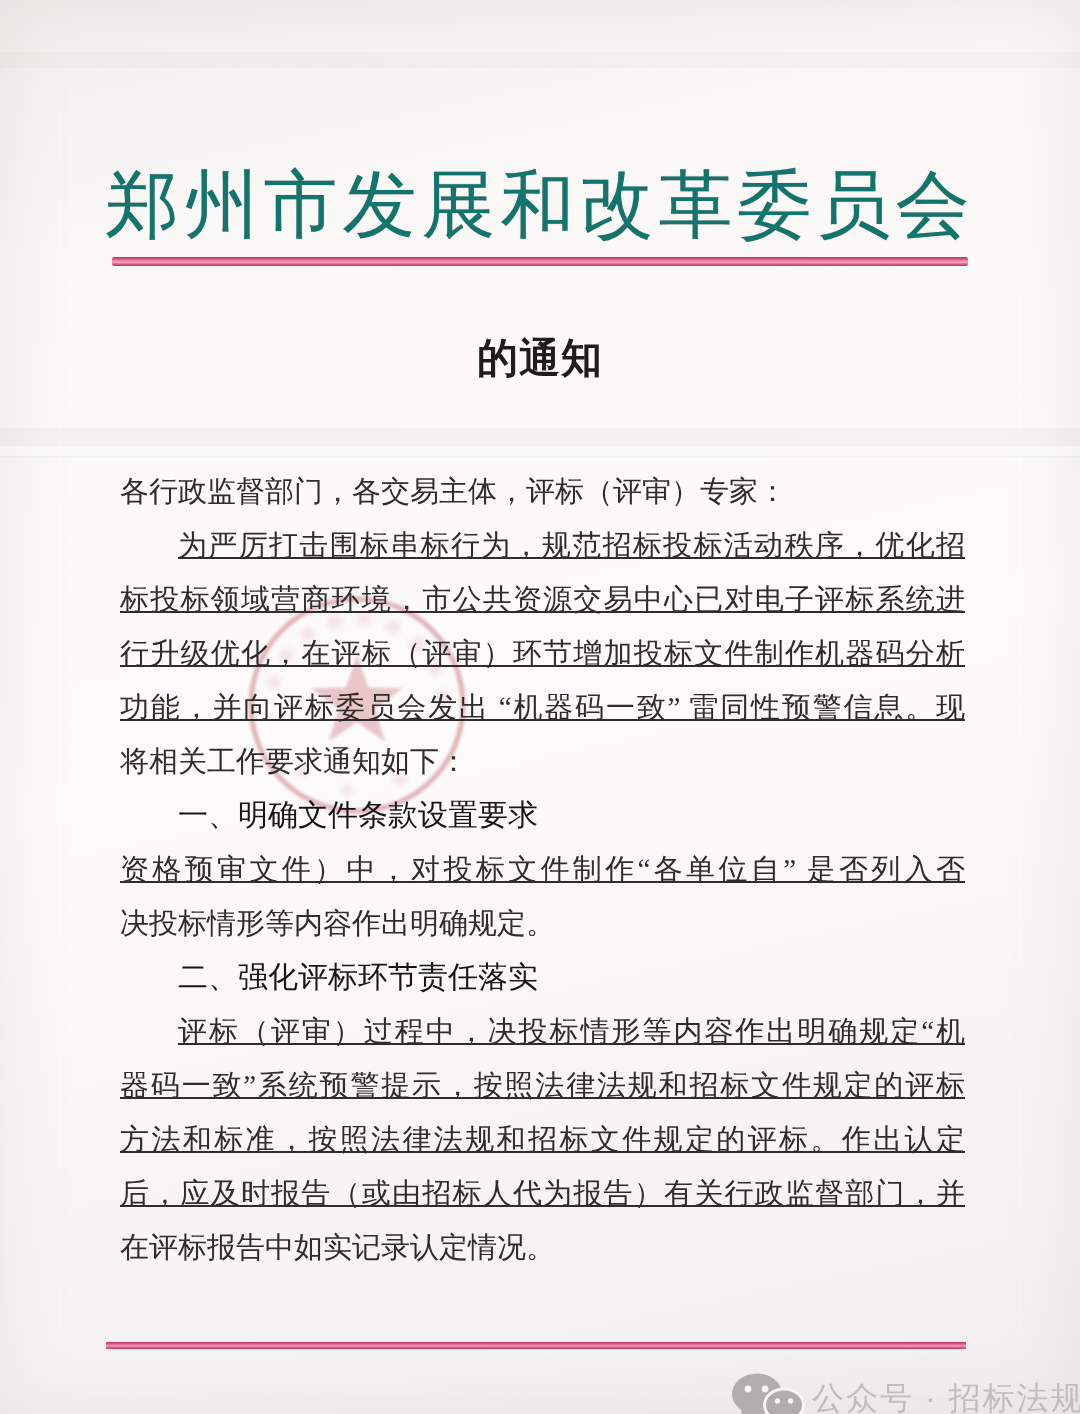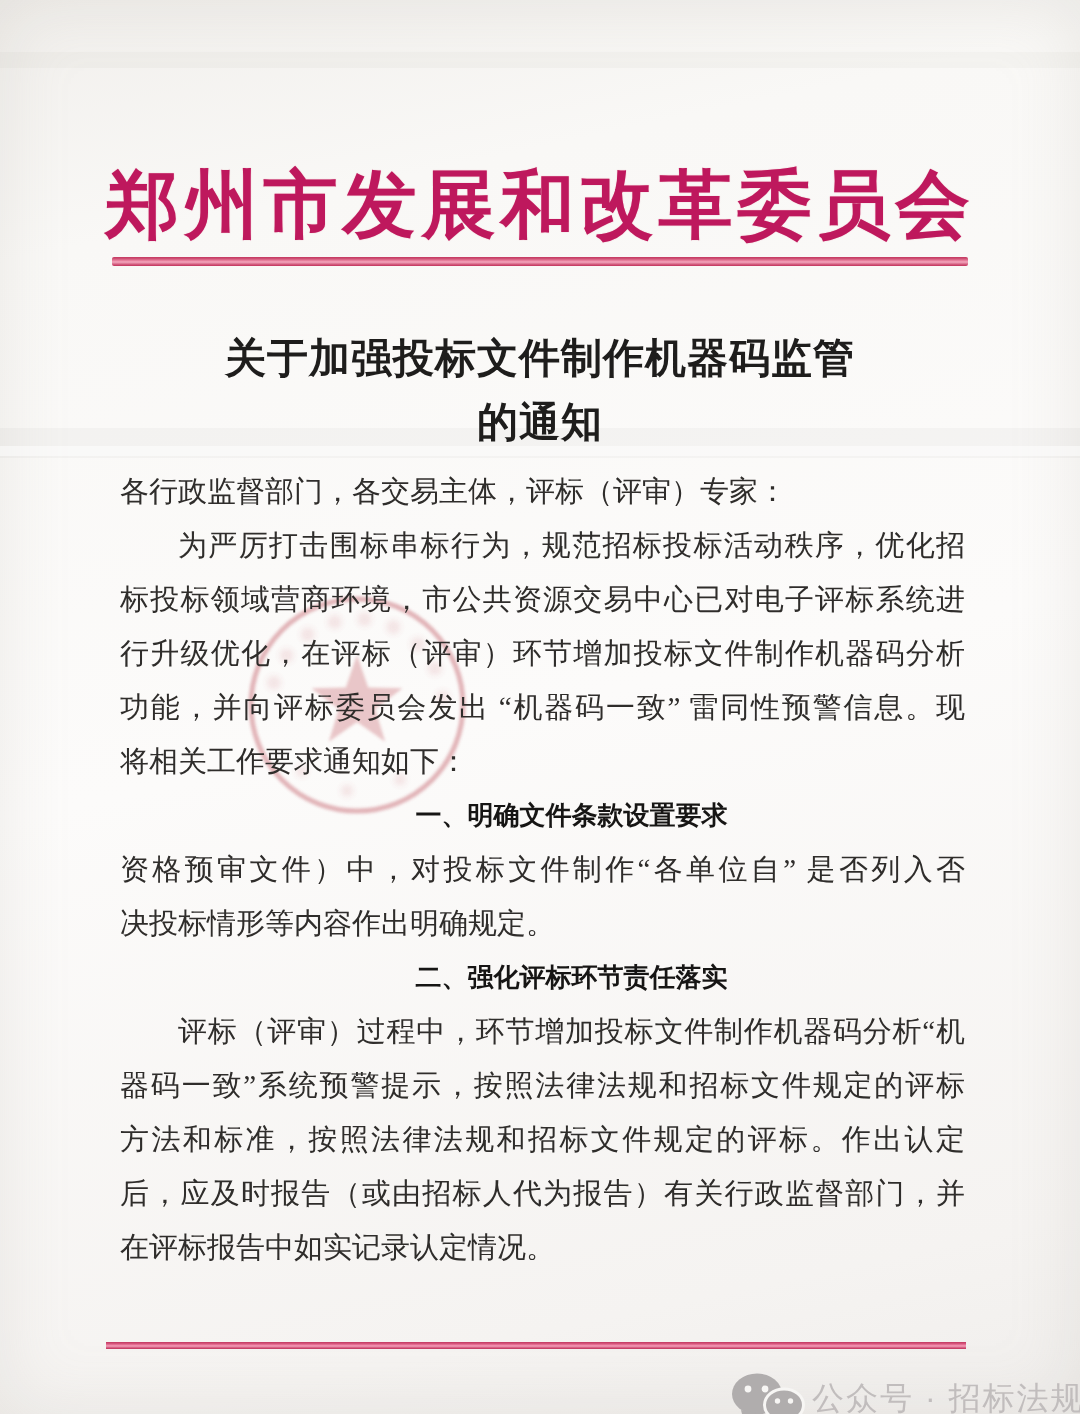--- a/index.html
+++ b/index.html
@@ -9,38 +9,38 @@
     background:linear-gradient(168deg,#f1efec 0%,#f9f8f6 16%,#fcfbfa 50%,#f5f3f1 88%,#f0eeec 100%);
   }
   .page{position:absolute;inset:0;box-shadow:inset 0 0 70px rgba(168,160,152,0.18);}
   .artifact{position:absolute;left:0;width:100%;pointer-events:none;}
   .band1{top:52px;height:16px;background:rgba(120,115,110,0.04);}
   .band2{top:428px;height:30px;background:rgba(120,115,110,0.05);}
   .band3{top:446px;height:10px;background:rgba(255,255,255,0.5);}
 
   .agency{
     position:absolute;top:156px;left:0;width:100%;text-align:center;
-    font-size:74px;font-weight:bold;color:#be185d;letter-spacing:5px;
+    font-size:74px;font-weight:normal;color:#0f766e;letter-spacing:5px;
     text-shadow:0 0 1px rgba(214,60,100,0.55);white-space:nowrap;
   }
   .underline{
     position:absolute;top:257px;left:112px;width:856px;height:9px;border-radius:2px;
     background:linear-gradient(180deg,#c73f66 10%,#ef93ad 48%,#f3a9bf 55%,#c73f66 92%);
   }
   .doc-title{
     position:absolute;top:326px;left:0;width:100%;text-align:center;
     font-size:41px;font-weight:bold;color:#1e1d1c;line-height:64px;letter-spacing:1px;
   }
   .seal{position:absolute;left:241px;top:592px;width:232px;height:228px;z-index:1;opacity:.8;}
   .bodytext{position:absolute;left:120px;top:464px;width:845px;z-index:2;
     font-size:29px;color:#2f2d2b;}
   .line{height:54px;line-height:54px;overflow:hidden;white-space:nowrap;}
-  .fill{white-space:normal;text-align:justify;text-align-last:justify;}
+  .fill{white-space:normal;text-align:justify;text-align-last:justify;text-decoration:underline;}
   .indent{text-indent:58px;}
-  .h{font-family:"Liberation Sans", sans-serif;font-weight:bold;font-size:26px;color:#161514;text-indent:58px;text-align:center;}
+  .h{font-family:"Liberation Sans", sans-serif;font-weight:normal;font-size:30px;color:#161514;text-indent:58px;}
 
   .footer-divider{
     position:absolute;left:106px;top:1342px;width:860px;height:7px;
     background:linear-gradient(180deg,#c84068 12%,#ee7fa2 46%,#f3a3bc 56%,#c84068 90%);
   }
   .footer{position:absolute;left:730px;top:1371px;width:350px;height:56px;display:flex;align-items:center;}
   .wechat{width:76px;height:54px;flex:0 0 auto;}
   .footer-label{
     font-family:"Liberation Sans", sans-serif;font-size:32px;color:#c1bdbd;
     letter-spacing:2px;white-space:nowrap;margin-left:6px;
@@ -52,21 +52,20 @@
 <div class="page">
 
   <div class="artifact band1"></div>
   <div class="artifact band2"></div>
   <div class="artifact band3"></div>
 
   <div class="agency">郑州市发展和改革委员会</div>
   <div class="underline"></div>
 
   <div class="doc-title">
-    <div>关于加强投标文件制作机器码监管</div>
     <div>的通知</div>
   </div>
 
   <svg class="seal" viewBox="0 0 232 228">
     <defs>
       <filter id="b1" x="-20%" y="-20%" width="140%" height="140%">
           <feGaussianBlur stdDeviation="1.6"></feGaussianBlur>
         </filter>
       <filter id="b2" x="-50%" y="-50%" width="200%" height="200%">
           <feGaussianBlur stdDeviation="3.2"></feGaussianBlur>
@@ -94,21 +93,21 @@
     <div class="line">各行政监督部门，各交易主体，评标（评审）专家：</div>
     <div class="line fill indent">为严厉打击围标串标行为，规范招标投标活动秩序，优化招</div>
     <div class="line fill">标投标领域营商环境，市公共资源交易中心已对电子评标系统进</div>
     <div class="line fill">行升级优化，在评标（评审）环节增加投标文件制作机器码分析</div>
     <div class="line fill">功能，并向评标委员会发出 “机器码一致” 雷同性预警信息。现</div>
     <div class="line">将相关工作要求通知如下：</div>
     <div class="line h">一、明确文件条款设置要求</div>
     <div class="line fill">资格预审文件）中，对投标文件制作“各单位自” 是否列入否</div>
     <div class="line">决投标情形等内容作出明确规定。</div>
     <div class="line h">二、强化评标环节责任落实</div>
-    <div class="line fill indent">评标（评审）过程中，环节增加投标文件制作机器码分析“机</div>
+    <div class="line fill indent">评标（评审）过程中，决投标情形等内容作出明确规定“机</div>
     <div class="line fill">器码一致”系统预警提示，按照法律法规和招标文件规定的评标</div>
     <div class="line fill">方法和标准，按照法律法规和招标文件规定的评标。作出认定</div>
     <div class="line fill">后，应及时报告（或由招标人代为报告）有关行政监督部门，并</div>
     <div class="line">在评标报告中如实记录认定情况。</div>
   </div>
 
   <div class="footer-divider"></div>
 
   <div class="footer">
     <svg class="wechat" viewBox="0 0 76 54">

